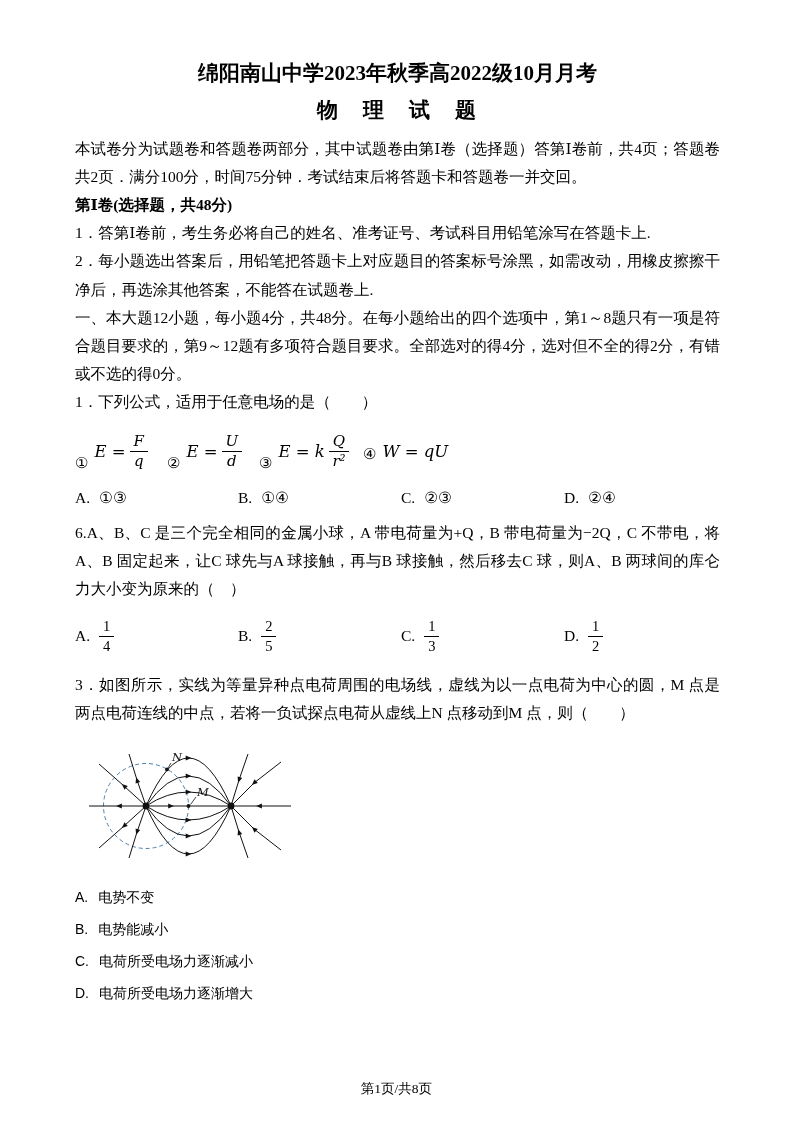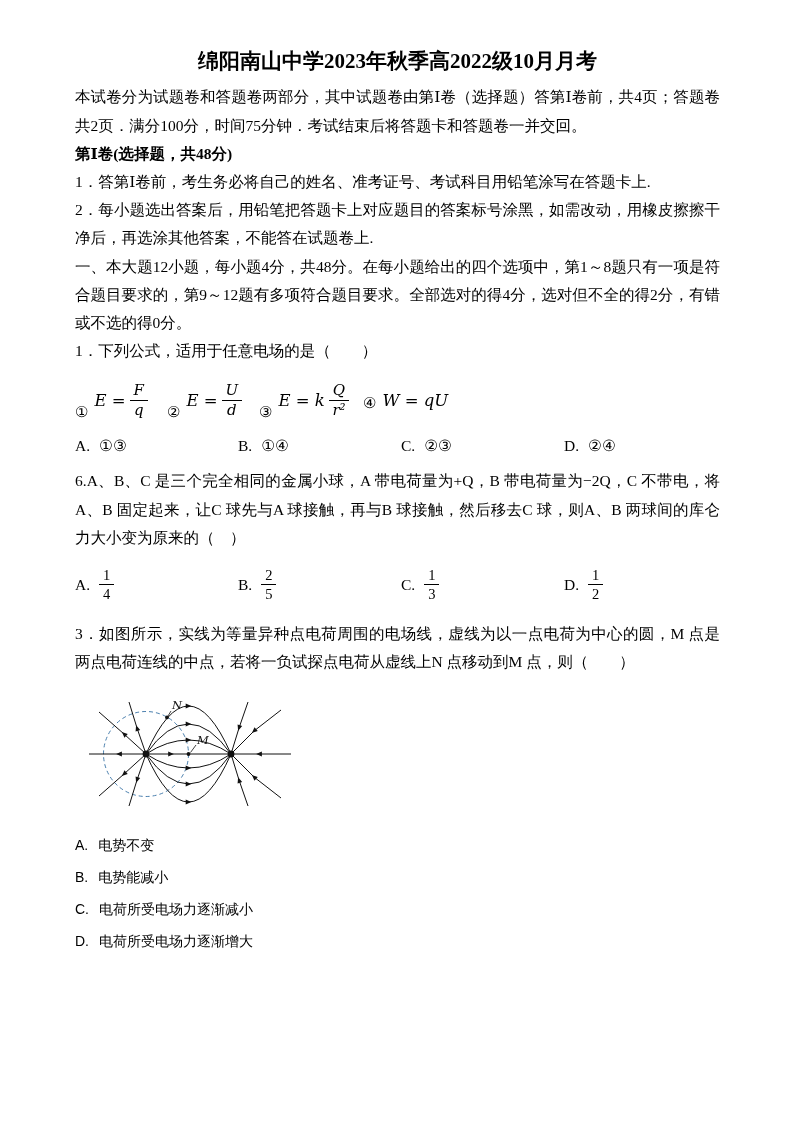--- a/index.html
+++ b/index.html
@@ -6,21 +6,21 @@
   html,body { background:#ffffff; }
   body {
     width:793px; height:1122px;
     color:#000;
     font-family:"Liberation Serif","DejaVu Serif",serif;
     overflow:hidden;
   }
   .page {
     position:relative;
     width:793px; height:1122px;
-    padding:44px 73px 0 75px;
+    padding:56px 73px 0 75px;
     background:#fff;
   }
   .title {
     text-align:center; font-size:21px; font-weight:bold;
     line-height:1.3; margin-top:4px;
   }
   .subtitle {
     text-align:center; font-size:21px; font-weight:bold;
     line-height:1.3; margin:10px 0 10px; letter-spacing:2px;
   }
@@ -77,20 +77,21 @@
     text-align:center; font-size:13.5px;
   }
   svg text { font-family:"DejaVu Serif","Liberation Serif",serif; }
 </style>
 </head>
 <body>
 
 <div class="page">
 
   <h1 class="title">绵阳南山中学2023年秋季高2022级10月月考</h1>
+  <h2 class="subtitle">物　理　试　题</h2>
 
   <p class="body-text intro">本试卷分为试题卷和答题卷两部分，其中试题卷由第Ⅰ卷（选择题）答第Ⅰ卷前，共4页；答题卷共2页．满分100分，时间75分钟．考试结束后将答题卡和答题卷一并交回。</p>
 
   <p class="body-text center bold">第Ⅰ卷(选择题，共48分)</p>
 
   <p class="body-text">1．答第Ⅰ卷前，考生务必将自己的姓名、准考证号、考试科目用铅笔涂写在答题卡上.</p>
   <p class="body-text">2．每小题选出答案后，用铅笔把答题卡上对应题目的答案标号涂黑，如需改动，用橡皮擦擦干净后，再选涂其他答案，不能答在试题卷上.</p>
 
   <p class="body-text">一、本大题12小题，每小题4分，共48分。在每小题给出的四个选项中，第1～8题只有一项是符合题目要求的，第9～12题有多项符合题目要求。全部选对的得4分，选对但不全的得2分，有错或不选的得0分。</p>
 
@@ -241,14 +242,15 @@
   </div>
   <div class="q3-option">
     <span>C.</span>
     <span>电荷所受电场力逐渐减小</span>
   </div>
   <div class="q3-option">
     <span>D.</span>
     <span>电荷所受电场力逐渐增大</span>
   </div>
 
+  <div class="footer">第1页/共8页</div>
 
 </div>
 
 </body></html>

